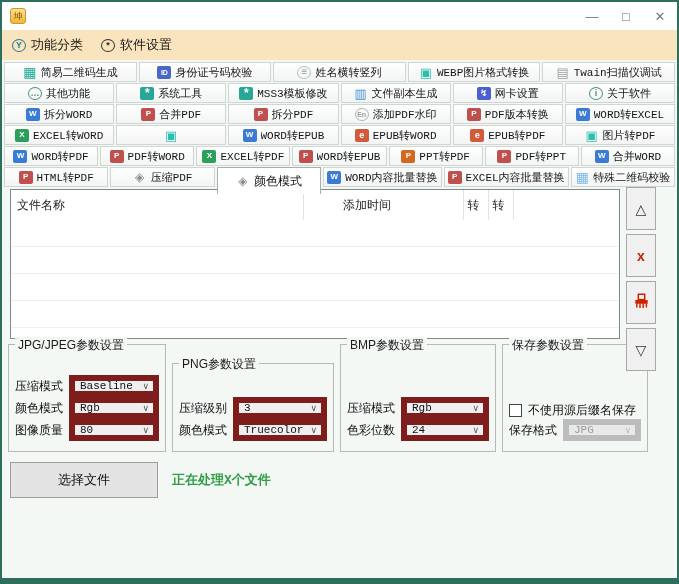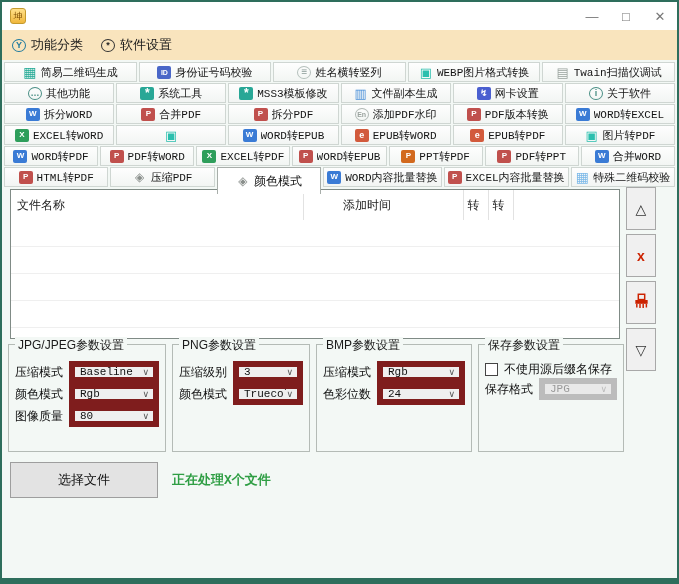--- a/index.html
+++ b/index.html
@@ -50,22 +50,22 @@
     background:repeating-linear-gradient(to bottom,#ffffff 0 26px,#efefef 26px 27px);}
   .vline{position:absolute;top:0;bottom:0;width:1px;background:#e2e2e2;z-index:0;}
   
   .sidecol{position:absolute;left:624px;top:185px;width:30px;z-index:4;}
   .sbtn{width:30px;height:43px;margin-bottom:4px;background:#f0f0f0;border:1px solid #a8a8a8;
     display:flex;align-items:center;justify-content:center;font-size:14px;cursor:default;}
   .sbtn .g{font-weight:bold;}
   
   .settings{display:flex;gap:6px;padding:0 6px;margin-top:5px;height:108px;}
   .grp{position:relative;border:1px solid #b4bbb6;padding:16px 6px 10px 6px;
-    display:flex;flex-direction:column;justify-content:flex-start;}
-  .grp.g0{width:158px;}.grp.g1{width:138px;}.grp.g2{width:156px;}.grp.g3{width:146px;}
+    display:flex;flex-direction:column;justify-content:flex-end;}
+  .grp.g0{width:158px;}.grp.g1{width:162px;margin-top:19px;}.grp.g2{width:156px;}.grp.g3{width:146px;}
   .legend{position:absolute;top:-8px;left:6px;background:#f3f8f5;padding:0 3px;font-size:12px;color:#1a1a1a;}
   .frow{display:flex;align-items:center;gap:6px;}
   .flabel{font-size:12px;color:#111;white-space:nowrap;flex:none;}
   .sel{flex:1;height:22px;background:#efefef;border:6px solid #7f1d1d;display:flex;align-items:center;
     padding:0 4px 0 5px;cursor:default;min-width:0;}
   .sel .val{font-size:11px;color:#111;font-family:"Liberation Mono","DejaVu Sans Mono",monospace;
     white-space:nowrap;overflow:hidden;}
   .sel .chev{margin-left:auto;font-size:9px;color:#555;flex:none;}
   .sel.disabled{background:#e9e9e9;border-color:#bcbcbc;}
   .sel.disabled .val{color:#9a9a9a;}

